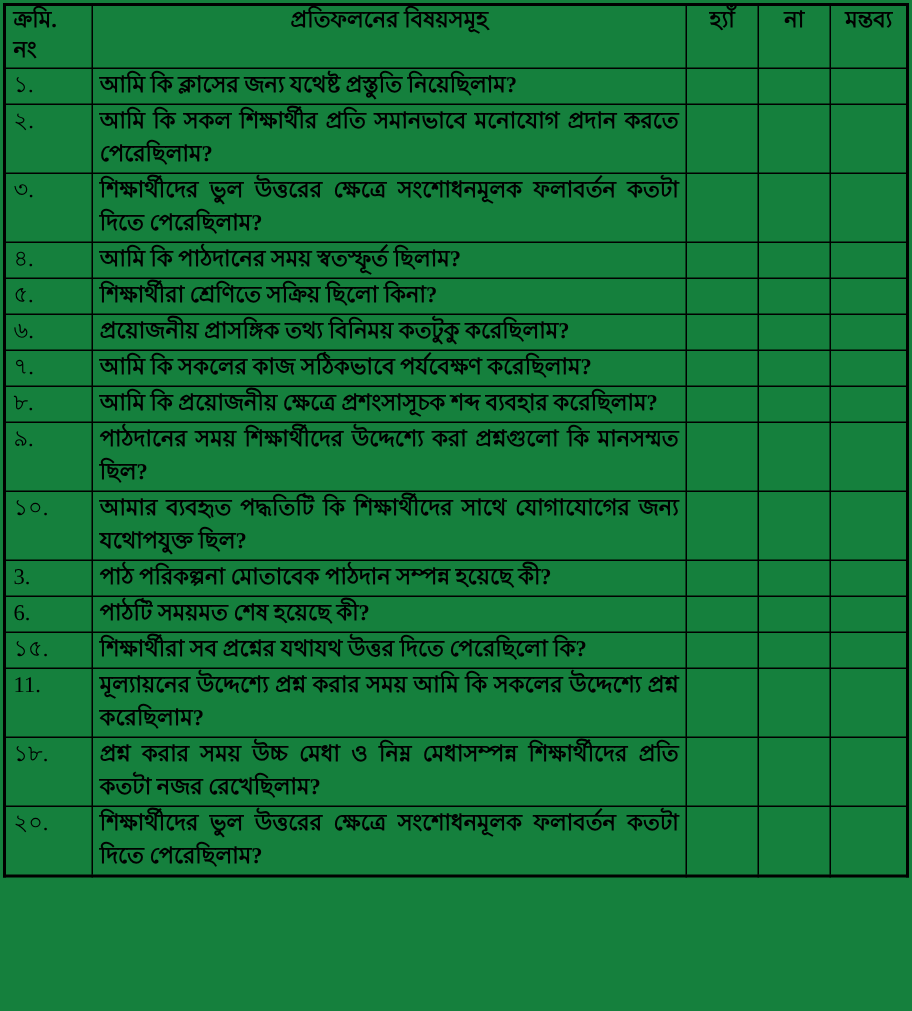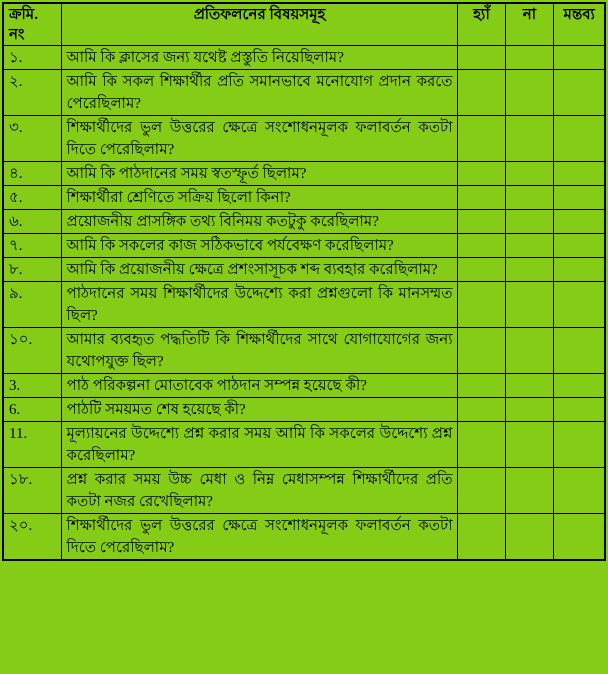--- a/index.html
+++ b/index.html
@@ -12,21 +12,21 @@
   body {
     font-family: "Liberation Serif", "DejaVu Sans", serif;
     color: #000000;
     font-size: 15px;
     line-height: 22px;
   }
   .page {
     width: 608px;
     height: 674px;
     padding: 2px;
-    background: #84cc16;
+    background: #15803d;
     overflow: hidden;
   }
   table.reflection {
     width: 602px;
     table-layout: fixed;
     border-collapse: collapse;
     border: 2px solid #000000;
   }
   table.reflection th,
   table.reflection td {
@@ -37,21 +37,21 @@
   }
   thead th {
     font-weight: bold;
     height: 21px;
     padding-top: 0;
     line-height: 20px;
   }
   th.col-serial-h { text-align: left; }
   th.col-question-h, th.col-yes-h, th.col-no-h, th.col-comment-h { text-align: center; }
   td.col-serial { text-align: left; }
-  td.col-question { text-align: justify; }
+  td.col-question { text-align: justify; font-weight: bold; }
   td.col-yes, td.col-no, td.col-comment { text-align: center; }
 </style>
 </head>
 <body>
 
 <div class="page">
   <table class="reflection">
     <colgroup>
       <col style="width:58px">
       <col style="width:396px">
@@ -147,20 +147,27 @@
     <td class="col-comment"></td>
   </tr>
         <tr>
     <td class="col-serial">6.</td>
     <td class="col-question">পাঠটি সময়মত শেষ হয়েছে কী?</td>
     <td class="col-yes"></td>
     <td class="col-no"></td>
     <td class="col-comment"></td>
   </tr>
         <tr>
+    <td class="col-serial">১৫.</td>
+    <td class="col-question">শিক্ষার্থীরা সব প্রশ্নের যথাযথ উত্তর দিতে পেরেছিলো কি?</td>
+    <td class="col-yes"></td>
+    <td class="col-no"></td>
+    <td class="col-comment"></td>
+  </tr>
+        <tr>
     <td class="col-serial">11.</td>
     <td class="col-question">মূল্যায়নের উদ্দেশ্যে প্রশ্ন করার সময় আমি কি সকলের উদ্দেশ্যে প্রশ্ন করেছিলাম?</td>
     <td class="col-yes"></td>
     <td class="col-no"></td>
     <td class="col-comment"></td>
   </tr>
         <tr>
     <td class="col-serial">১৮.</td>
     <td class="col-question">প্রশ্ন করার সময় উচ্চ মেধা ও নিম্ন মেধাসম্পন্ন শিক্ষার্থীদের প্রতি কতটা নজর রেখেছিলাম?</td>
     <td class="col-yes"></td>

